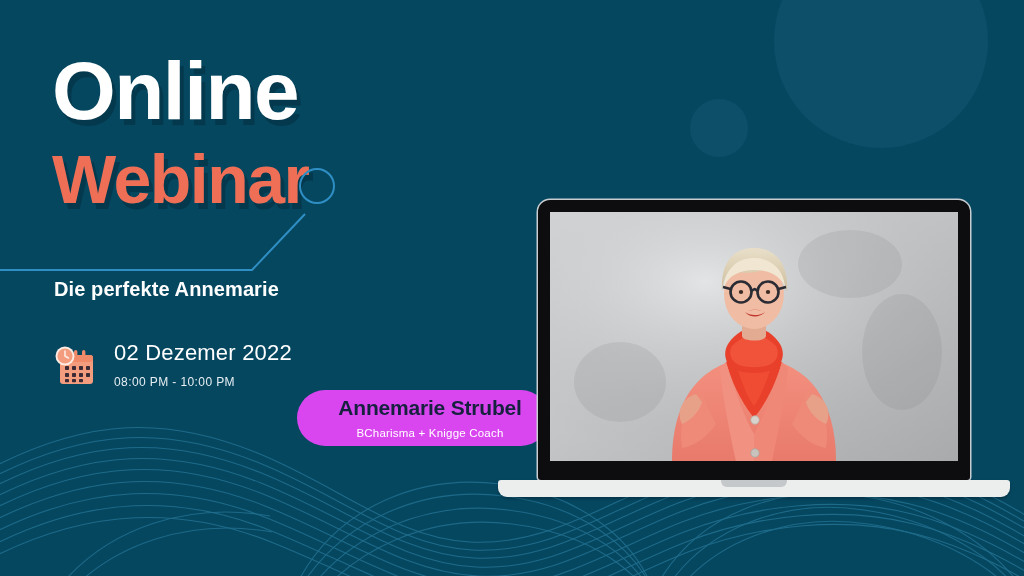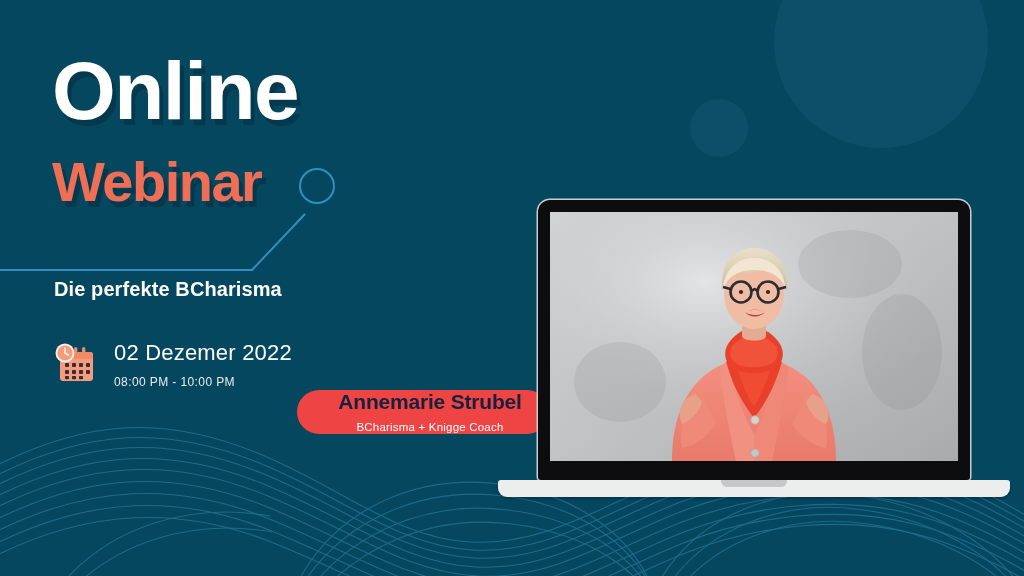--- a/index.html
+++ b/index.html
@@ -28,53 +28,53 @@
     position:absolute;left:52px;top:52px;
     line-height:0.96;
     letter-spacing:-1.5px;
   }
   .line-online{
     font-size:82px;font-weight:700;color:#ffffff;
     text-shadow:4px 6px 0 rgba(3,40,56,.45);
     display:block;
   }
   .line-webinar{
-    font-size:56px;font-weight:700;color:#ef6f56;
+    font-size:68px;font-weight:700;color:#ef6f56;
     text-shadow:4px 6px 0 rgba(3,40,56,.45);
-    display:block;margin-top:24px;
+    display:block;margin-top:16px;
   }
 
   .connector{position:absolute;left:0;top:160px;width:520px;height:120px;}
 
   .subtitle{
     position:absolute;left:54px;top:278px;
     font-size:20px;font-weight:700;color:#ffffff;
     letter-spacing:0.1px;
   }
 
   
   .date-row{
     position:absolute;left:52px;top:340px;
-    display:flex;align-items:flex-start;gap:16px;
+    display:flex;align-items:flex-end;gap:16px;
   }
   .cal-icon{width:46px;height:46px;flex:0 0 46px;}
   .date-text .d-main{
     font-size:22px;font-weight:500;color:#ffffff;
     letter-spacing:0.2px;line-height:1.15;white-space:nowrap;
   }
   .date-text .d-sub{
     font-size:12px;font-weight:400;color:#e6eef2;
     letter-spacing:0.4px;margin-top:10px;white-space:nowrap;
   }
 
   
   .speaker-badge{
     position:absolute;left:297px;top:390px;
-    width:252px;height:44px;
-    background:#ef4444;
+    width:252px;height:56px;
+    background:#d946ef;
     border-radius:28px;
     display:flex;flex-direction:column;
     align-items:center;justify-content:center;
     padding-left:14px;
   }
   .speaker-name{
     font-size:21px;font-weight:700;color:#16213f;
     letter-spacing:-0.2px;line-height:1.05;white-space:nowrap;
   }
   .speaker-role{
@@ -145,21 +145,21 @@
   <div class="headline">
     <span class="line-online">Online</span>
     <span class="line-webinar">Webinar</span>
   </div>
 
   <svg class="connector" viewBox="0 0 520 120">
     <path d="M0,110 L252,110 L305,54" fill="none" stroke="#2f8fc4" stroke-width="2"></path>
     <circle cx="317" cy="26" r="17" fill="none" stroke="#2f8fc4" stroke-width="2"></circle>
   </svg>
 
-  <div class="subtitle">Die perfekte BCharisma</div>
+  <div class="subtitle">Die perfekte Annemarie</div>
 
   <div class="date-row">
     <svg class="cal-icon" viewBox="0 0 46 46">
       <rect x="8" y="12" width="33" height="29" rx="3" fill="#f49d7e"></rect>
       <rect x="8" y="12" width="33" height="7" rx="3" fill="#f08a68"></rect>
       <rect x="14" y="7" width="3.4" height="8" rx="1.7" fill="#f08a68"></rect>
       <rect x="22" y="7" width="3.4" height="8" rx="1.7" fill="#f08a68"></rect>
       <rect x="30" y="7" width="3.4" height="8" rx="1.7" fill="#f08a68"></rect>
       <g fill="#3b2b36">
         <rect x="13" y="23" width="4" height="4" rx="0.8"></rect>

